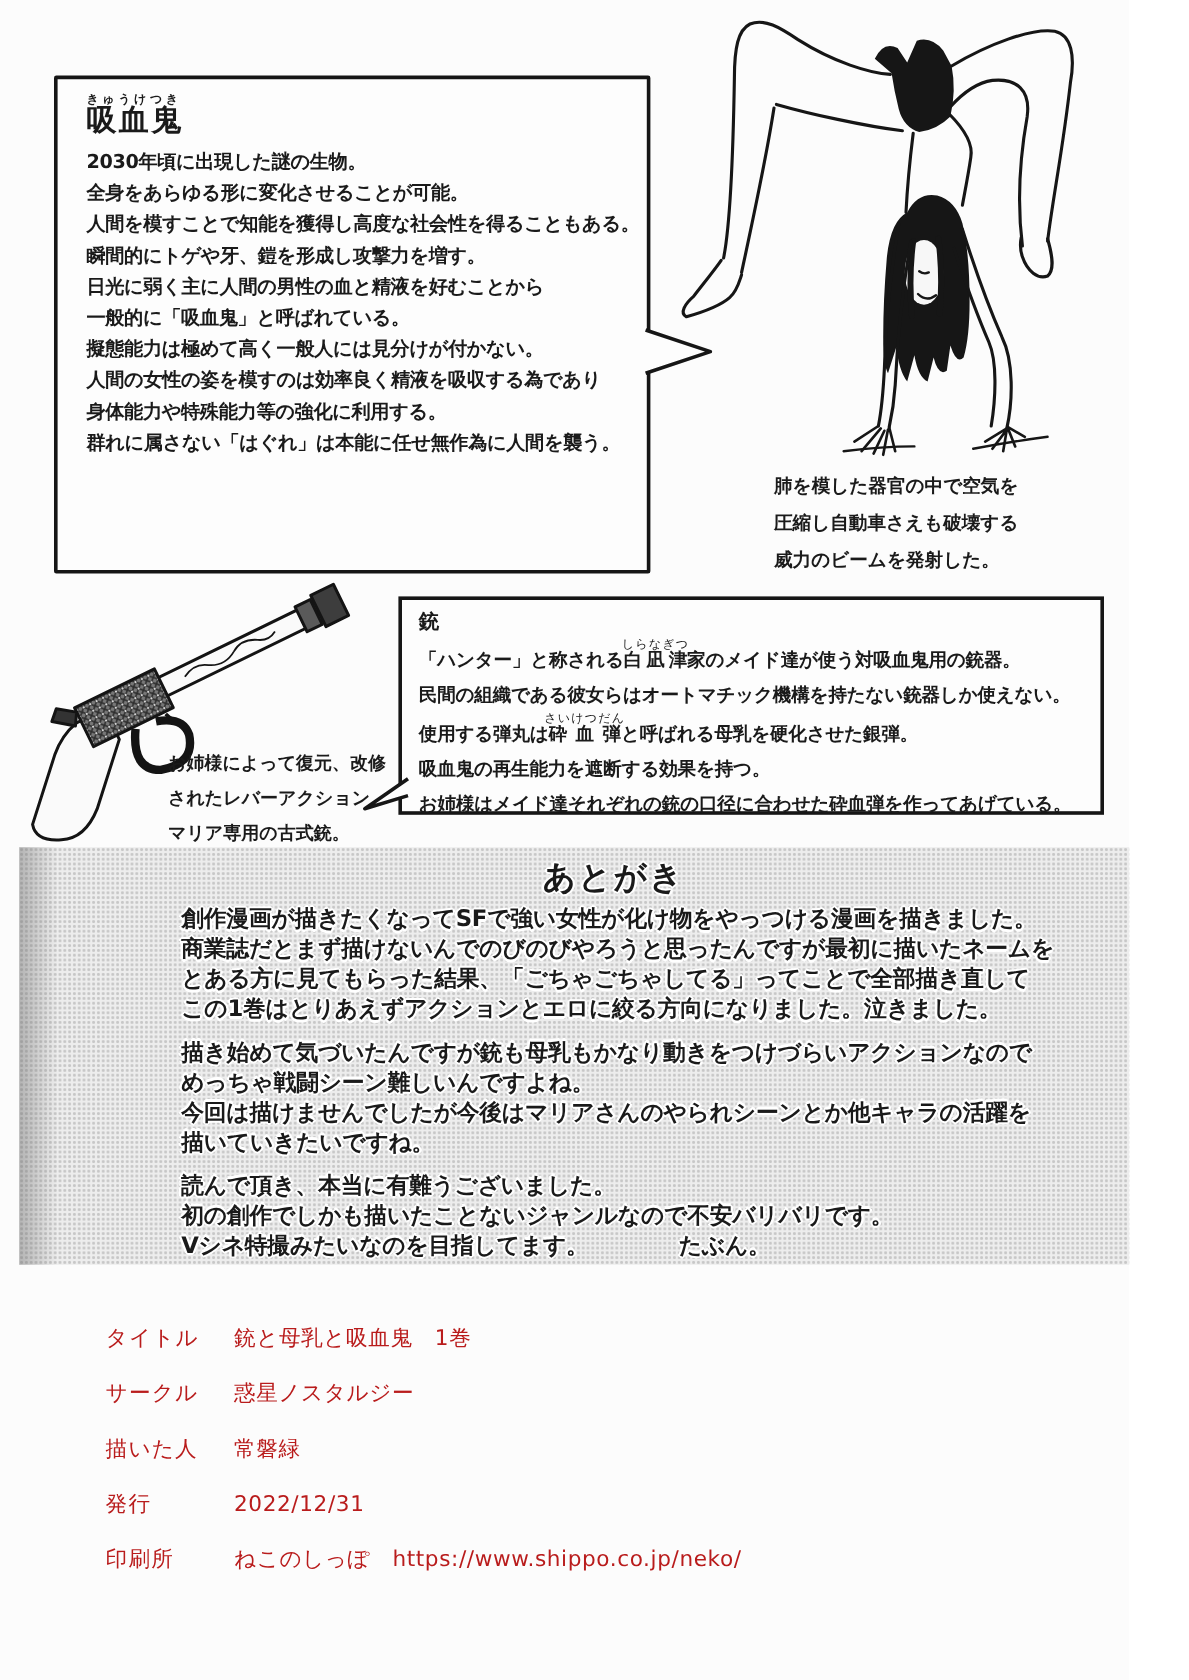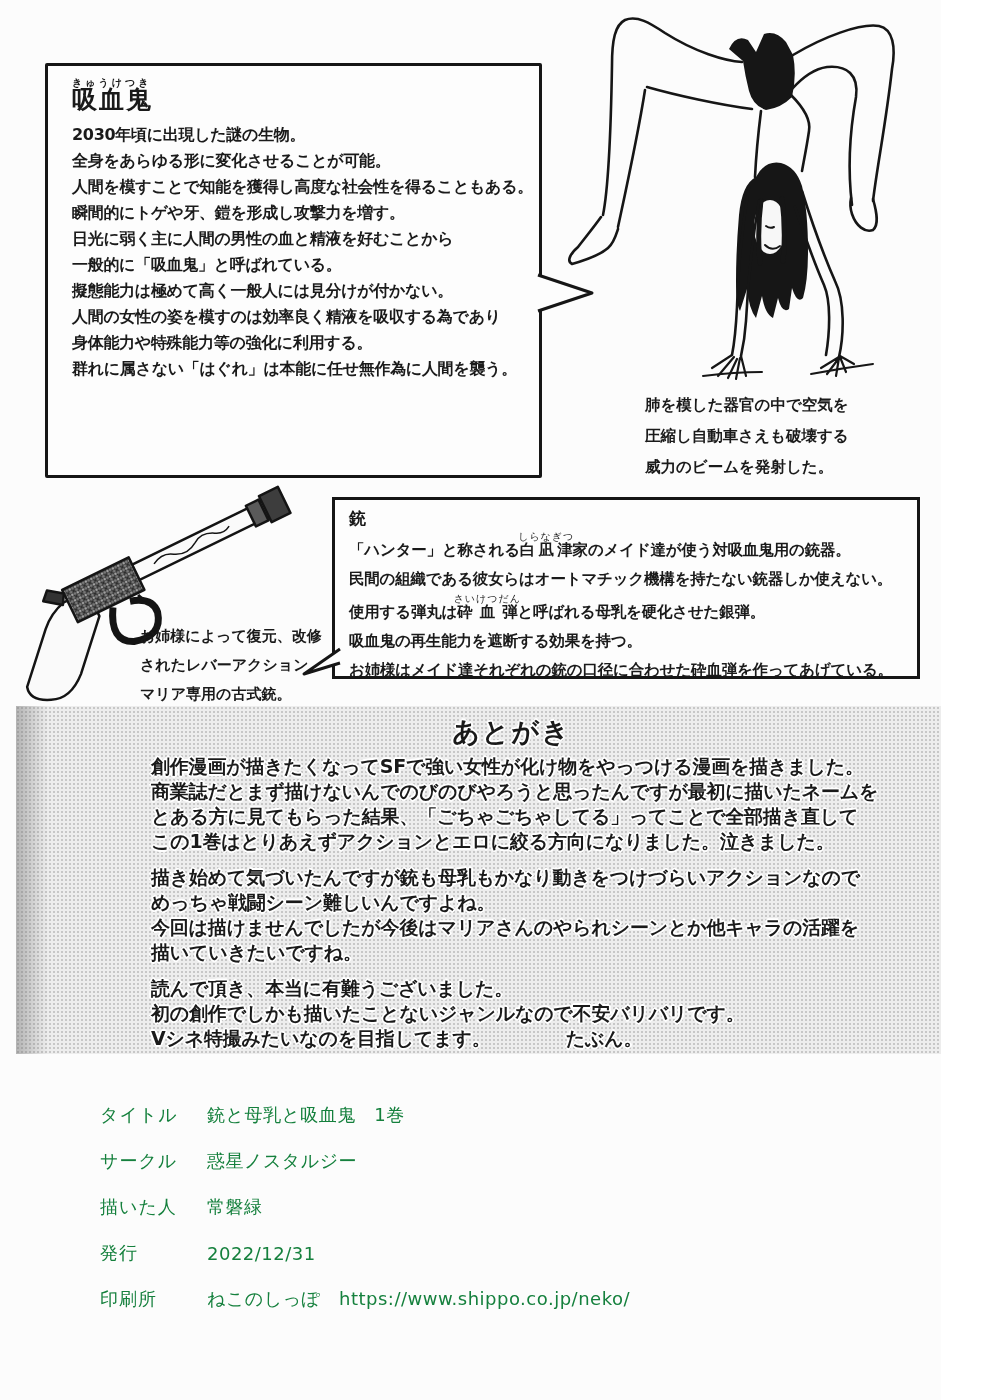--- a/index.html
+++ b/index.html
@@ -58,21 +58,21 @@
   }
   .atitle{
     margin:0 0 6px 0;text-align:center;
     font-size:27px;font-weight:bold;letter-spacing:2px;line-height:32px;
   }
   .abody{margin-left:135px;width:760px;}
   .apara{margin-bottom:11px;}
   .aline{font-size:19px;font-weight:bold;line-height:25px;letter-spacing:-0.2px;white-space:nowrap;}
   
   .colophon{position:absolute;left:88px;top:1092px;}
-  .crow{display:flex;align-items:center;height:46px;font-size:18px;color:#15803d;margin-left:12px;}
+  .crow{display:flex;align-items:center;height:46px;font-size:18px;color:#b91c1c;}
   .clabel{width:107px;letter-spacing:1px;}
   .cvalue{letter-spacing:0.5px;}
 </style>
 </head>
 <body>
 
 <div class="page">
 
   <section class="vbox">
     <div class="vtitle-wrap">

